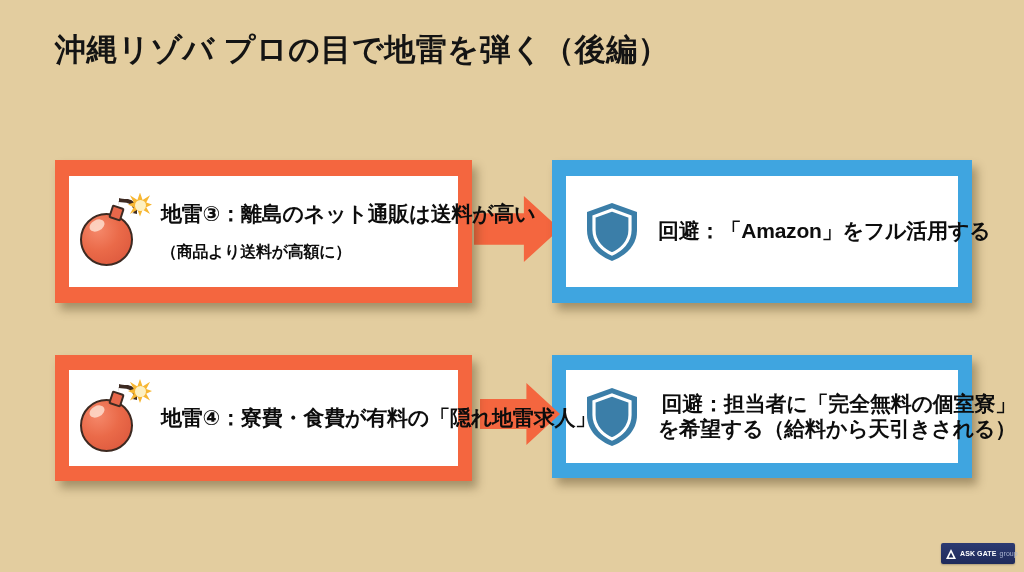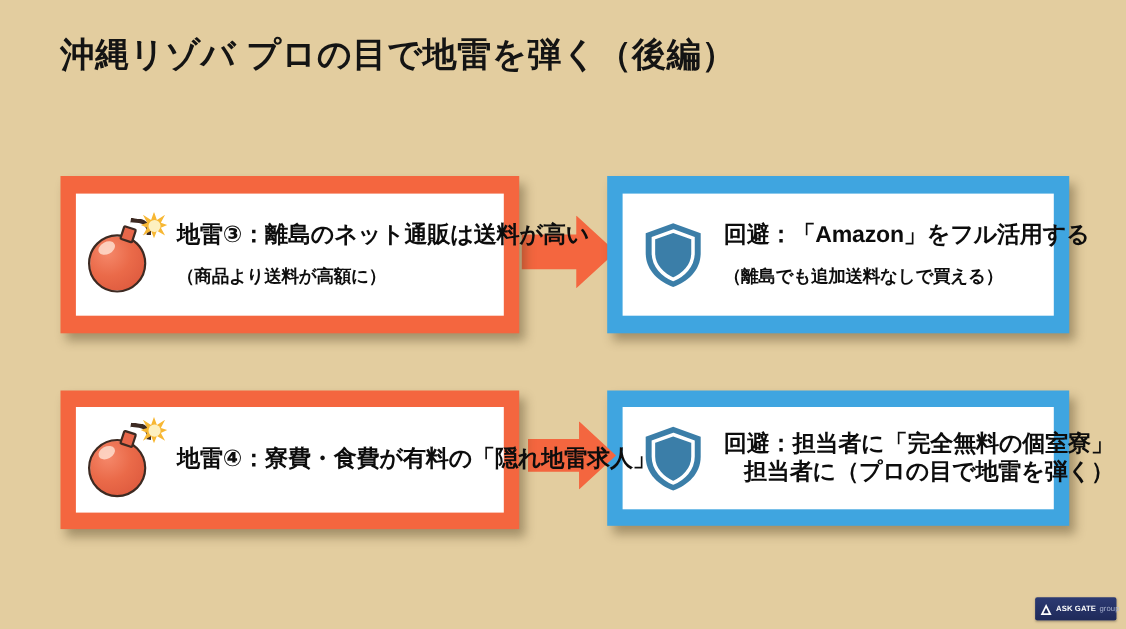--- a/index.html
+++ b/index.html
@@ -258,21 +258,20 @@
     <div class="card-inner">
       <div class="card-body avoid">
         <div class="icon-slot">
           <svg class="shield" viewBox="0 0 54 60">
             <path d="M27 1 L52 10 L52 28 C52 44 40 54 27 59 C14 54 2 44 2 28 L2 10 Z" fill="#3b7ea8"></path>
             <path d="M27 8 L45 14.5 L45 28 C45 40 36 48 27 52 C18 48 9 40 9 28 L9 14.5 Z" fill="none" stroke="#ffffff" stroke-width="3.2"></path>
           </svg>
         </div>
         <div class="text-slot">
           <div class="line-main">回避：「Amazon」をフル活用する</div>
-          <div class="line-sub">（離島でも追加送料なしで買える）</div>
         </div>
       </div>
     </div>
   </div>
 
   <div class="arrow" id="arrow-2"></div>
 
   <div class="card risk" id="card-risk-2">
     <div class="card-inner">
       <div class="card-body risk">
@@ -297,21 +296,21 @@
     <div class="card-inner">
       <div class="card-body avoid">
         <div class="icon-slot">
           <svg class="shield" viewBox="0 0 54 60">
             <path d="M27 1 L52 10 L52 28 C52 44 40 54 27 59 C14 54 2 44 2 28 L2 10 Z" fill="#3b7ea8"></path>
             <path d="M27 8 L45 14.5 L45 28 C45 40 36 48 27 52 C18 48 9 40 9 28 L9 14.5 Z" fill="none" stroke="#ffffff" stroke-width="3.2"></path>
           </svg>
         </div>
         <div class="text-slot">
           <div class="line-main">回避：担当者に「完全無料の個室寮」</div>
-          <div class="line-main">担当者に（プロの目で地雷を弾く）</div>
+          <div class="line-main">を希望する（給料から天引きされる）</div>
         </div>
       </div>
     </div>
   </div>
 
   <div id="logo-badge">
     <svg id="logo-mark" viewBox="0 0 12 12">
       <path d="M6 1 L11 11 L1 11 Z" fill="#ffffff"></path>
       <path d="M6 4.6 L8.4 9.6 L3.6 9.6 Z" fill="#1f2a5a"></path>
     </svg>

